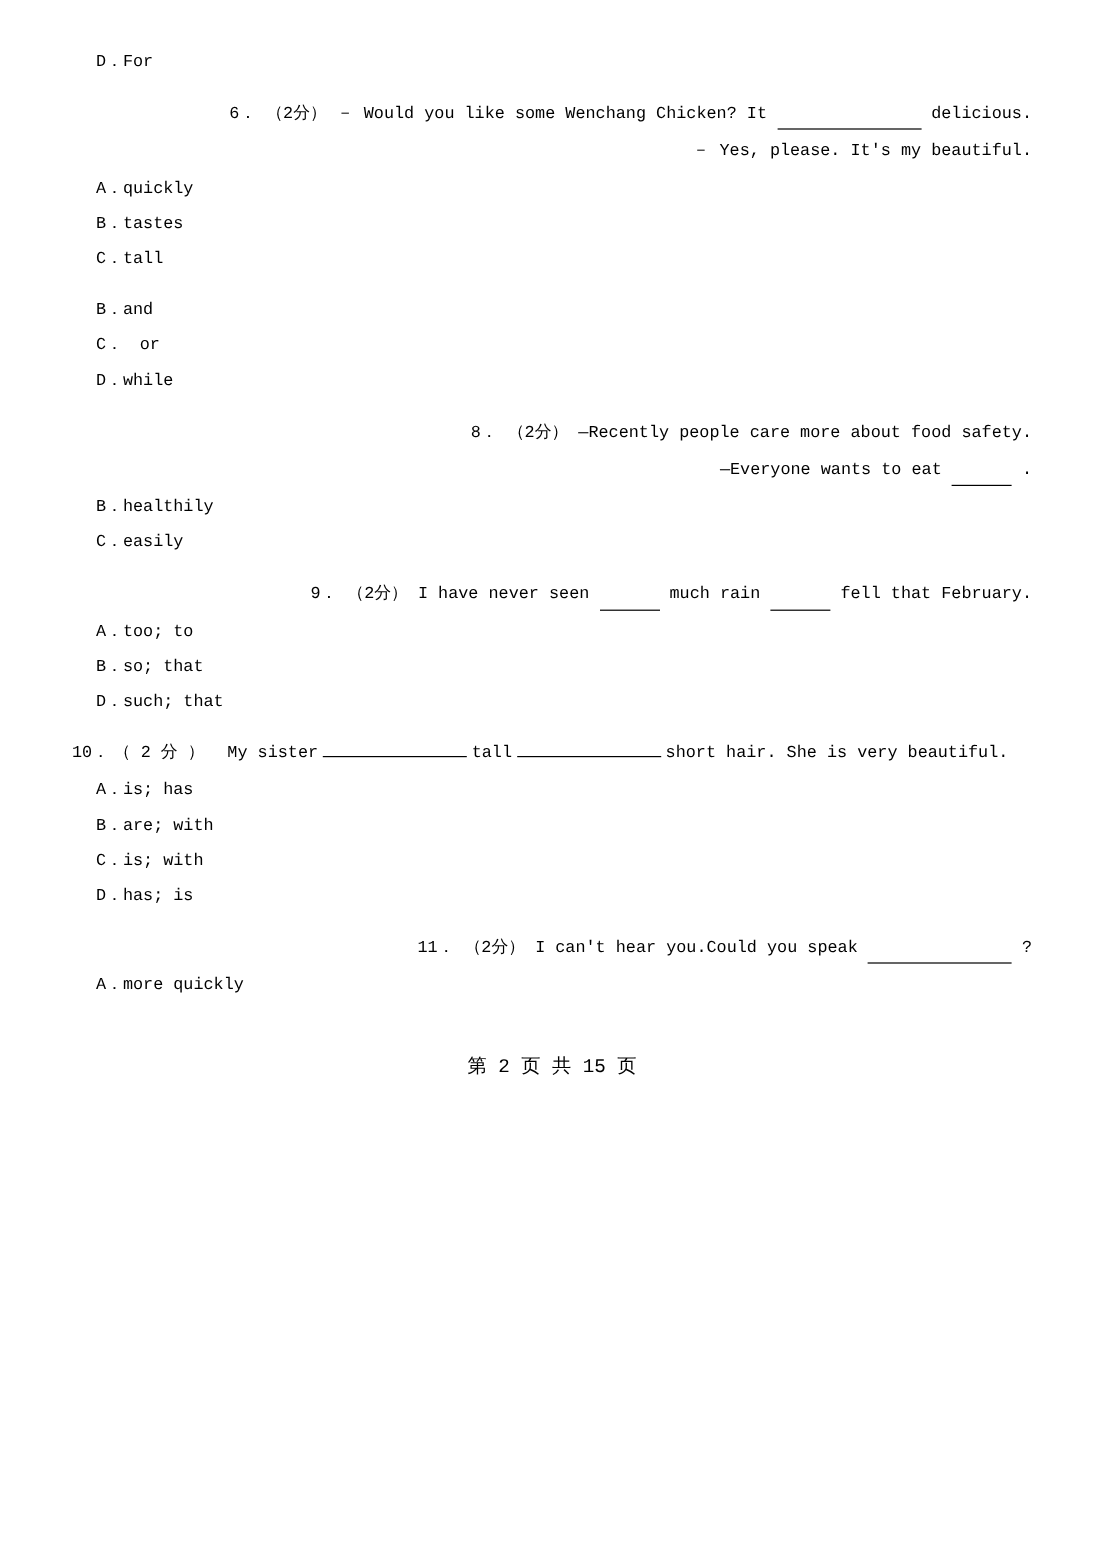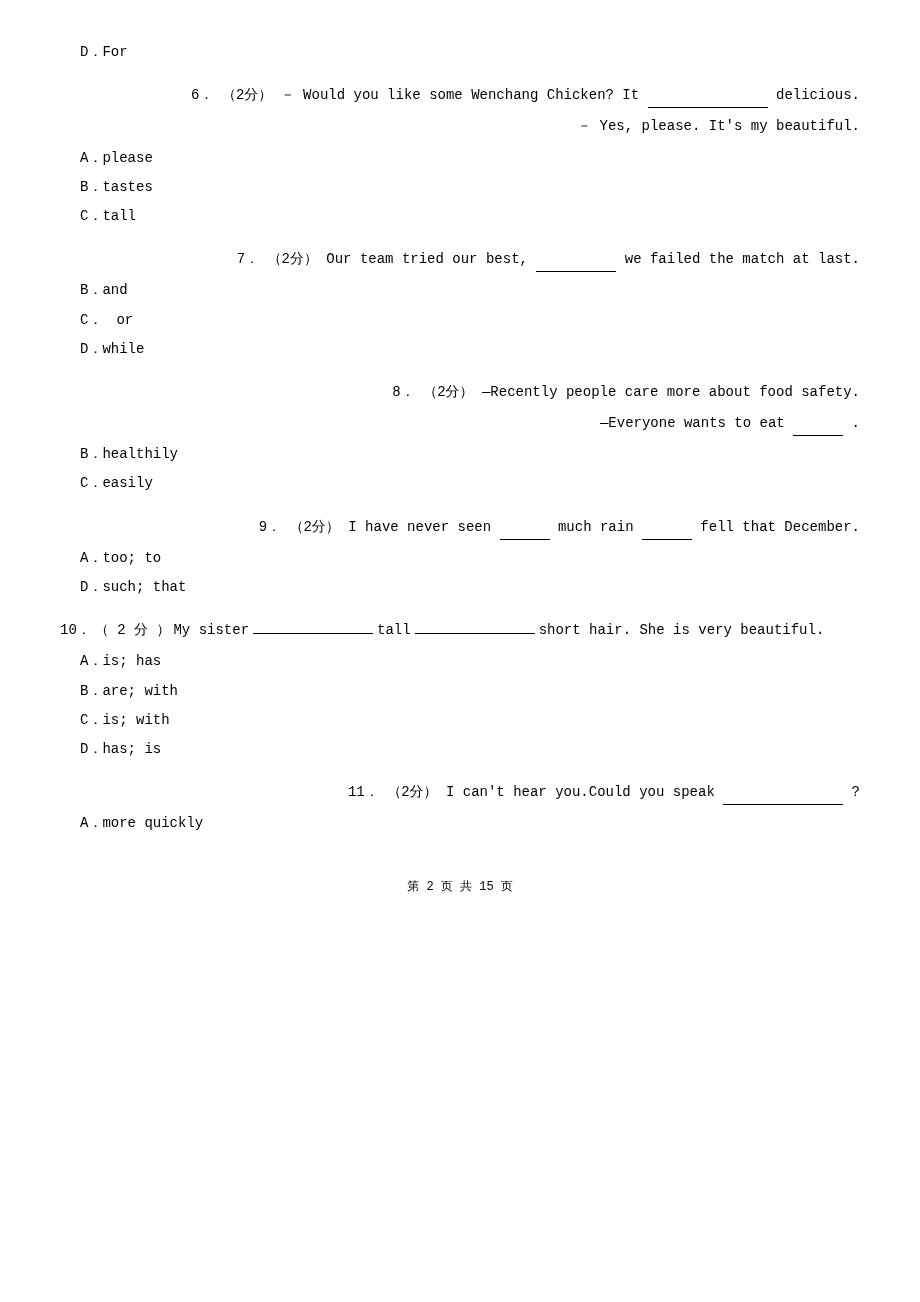--- a/index.html
+++ b/index.html
@@ -24,21 +24,21 @@
       margin-bottom: 6px;
       text-align: right;
     }
     .option-line {
       margin-left: 20px;
       margin-bottom: 4px;
     }
     .footer {
       text-align: center;
       margin-top: 40px;
-      font-size: 12px;
+      font-size: 16px;
       font-family: Liberation Mono, monospace;
     }
     .blank {
       display: inline-block;
       width: 80px;
       border-bottom: 1px solid #000;
       vertical-align: bottom;
     }
     .blank-long {
       display: inline-block;
@@ -72,38 +72,31 @@
     <span>6．</span>
     <span>（2分）</span>
     <span>－ Would you like some Wenchang Chicken? It</span>
     <span class="blank-long"></span>
     <span>delicious.</span>
   </div>
   <div class="question-line">
     <span>－ Yes, please. It's my beautiful.</span>
   </div>
   <div class="option-line">
-    <span>A．please</span>
+    <span>A．quickly</span>
   </div>
   <div class="option-line">
     <span>B．tastes</span>
   </div>
   <div class="option-line">
     <span>C．tall</span>
   </div>
 </div>
 
 <div class="question-block">
-  <div class="question-line">
-    <span>7．</span>
-    <span>（2分）</span>
-    <span>Our team tried our best,</span>
-    <span class="blank"></span>
-    <span>we failed the match at last.</span>
-  </div>
   <div class="option-line">
     <span>B．and</span>
   </div>
   <div class="option-line">
     <span>C．　or</span>
   </div>
   <div class="option-line">
     <span>D．while</span>
   </div>
 </div>
@@ -128,34 +121,37 @@
 </div>
 
 <div class="question-block">
   <div class="question-line">
     <span>9．</span>
     <span>（2分）</span>
     <span>I have never seen</span>
     <span class="blank-short"></span>
     <span>much rain</span>
     <span class="blank-short"></span>
-    <span>fell that December.</span>
+    <span>fell that February.</span>
   </div>
   <div class="option-line">
     <span>A．too; to</span>
+  </div>
+  <div class="option-line">
+    <span>B．so; that</span>
   </div>
   <div class="option-line">
     <span>D．such; that</span>
   </div>
 </div>
 
 <div class="question-block">
   <div class="question-line q10-line">
     <span style="margin-right:4px;">10．</span>
-    <span style="margin-right:3px;">（ 2 分 ）</span>
+    <span style="margin-right:19px;">（ 2 分 ）</span>
     <span>My sister</span>
     <span class="blank-long" style="margin: 0 4px;"></span>
     <span>tall</span>
     <span class="blank-long" style="margin: 0 4px;"></span>
     <span>short hair. She is very beautiful.</span>
   </div>
   <div class="option-line">
     <span>A．is; has</span>
   </div>
   <div class="option-line">

